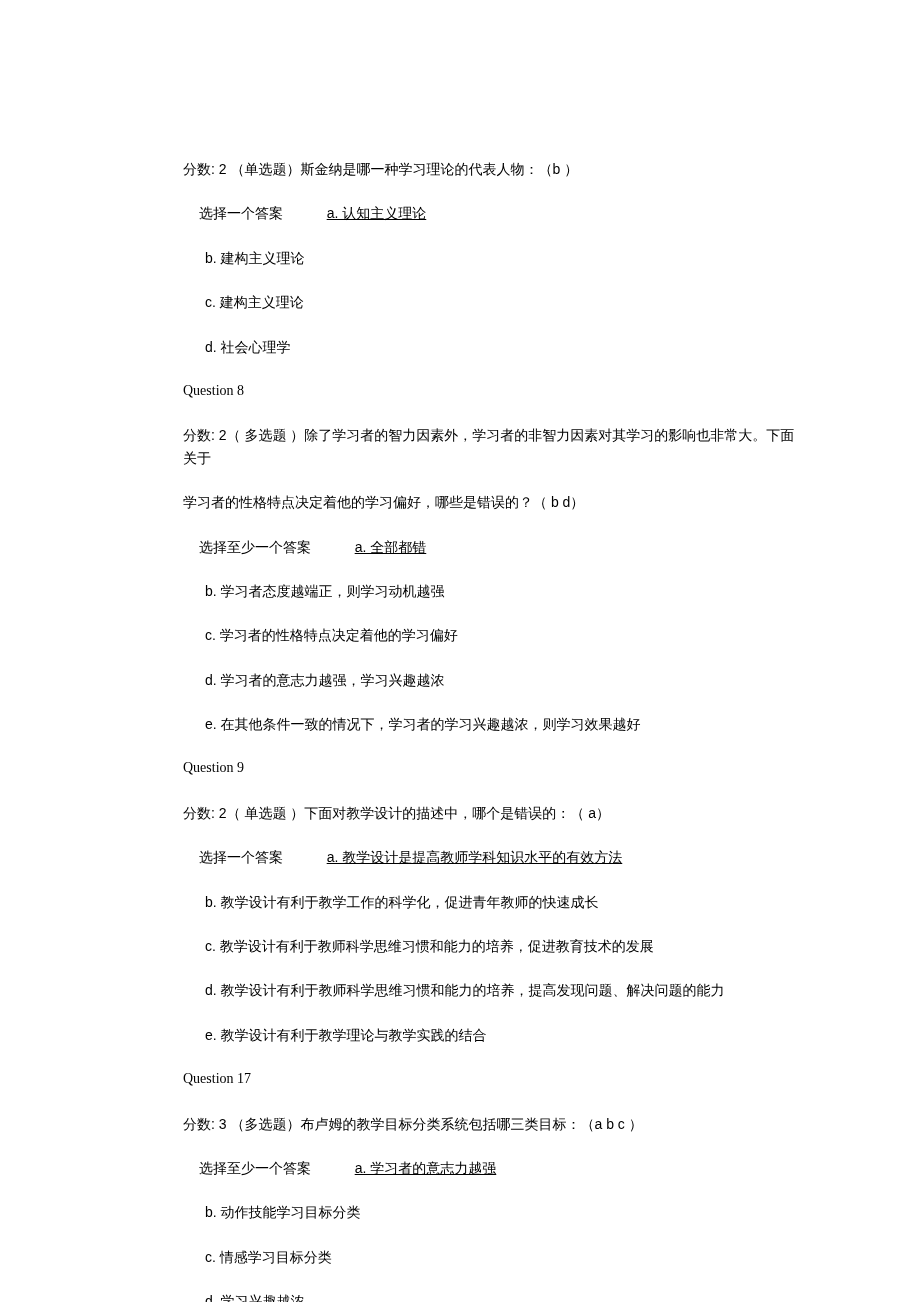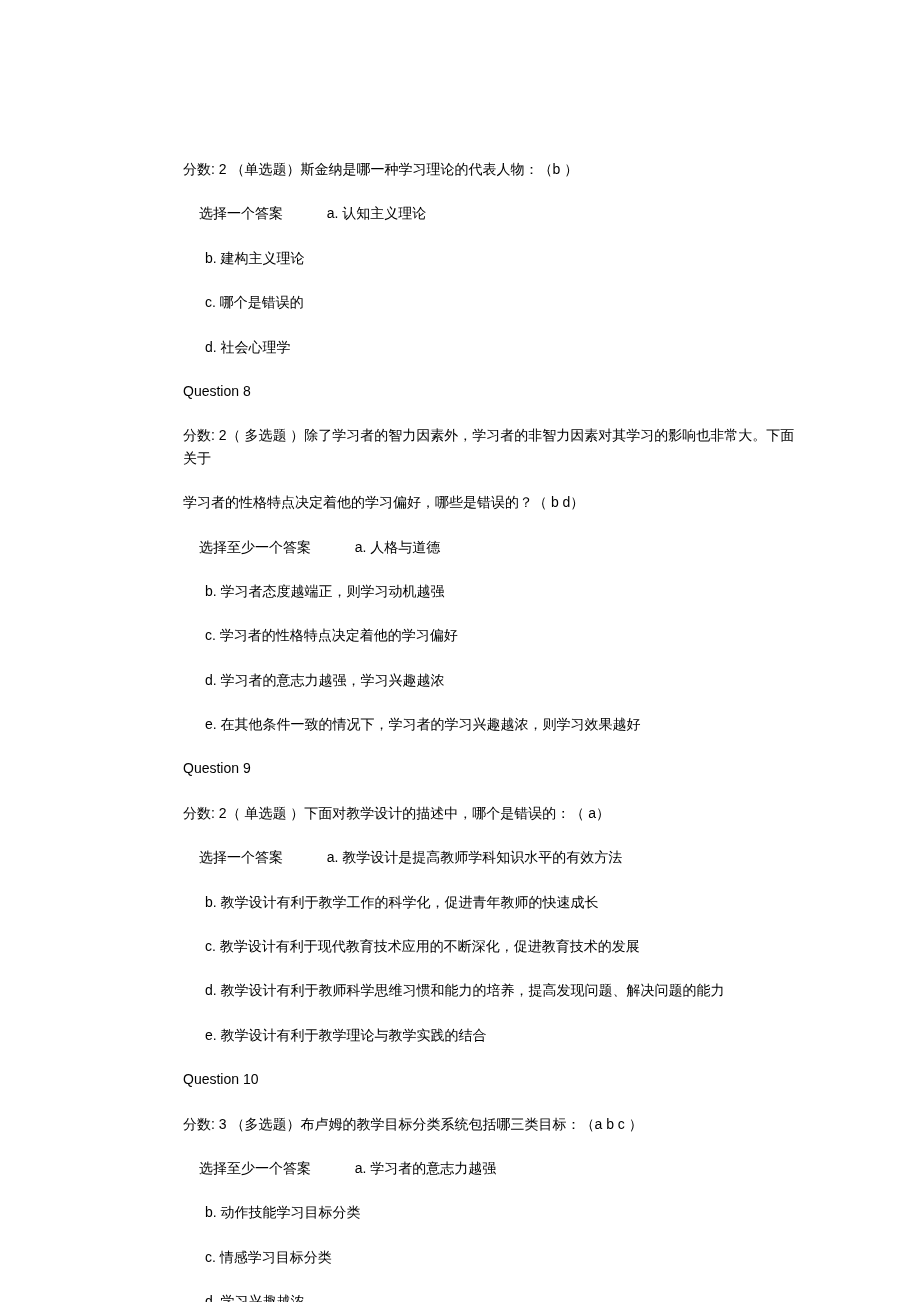--- a/index.html
+++ b/index.html
@@ -13,64 +13,65 @@
       width: 920px;
       padding: 110px 135px 60px 135px;
       font-size: 14px;
       color: #000;
       line-height: 1.6;
     }
     .line {
       margin-bottom: 22px;
     }
     .question-line {
-      font-family: Liberation Sans, sans-serif;
+      font-family: Liberation Serif, serif;
       margin-bottom: 22px;
     }
     .option {
       margin-bottom: 22px;
       padding-left: 22px;
     }
     .inline-option {
       display: inline;
+      text-decoration: underline;
     }
   </style>
 </head>
 <body>
 
 <div class="line">分数: 2 （单选题）斯金纳是哪一种学习理论的代表人物：（b ）</div>
 <div class="line">
   <span>选择一个答案</span>&nbsp;&nbsp;&nbsp;<span class="inline-option">a. 认知主义理论</span>
 </div>
 <div class="option">b. 建构主义理论</div>
-<div class="option">c. 哪个是错误的</div>
+<div class="option">c. 建构主义理论</div>
 <div class="option">d. 社会心理学</div>
 
 <div class="question-line">Question  8</div>
 <div class="line">分数: 2（ 多选题 ）除了学习者的智力因素外，学习者的非智力因素对其学习的影响也非常大。下面关于</div>
 <div class="line">学习者的性格特点决定着他的学习偏好，哪些是错误的？（ b  d）</div>
 <div class="line">
-  <span>选择至少一个答案</span>&nbsp;&nbsp;&nbsp;<span class="inline-option">a. 人格与道德</span>
+  <span>选择至少一个答案</span>&nbsp;&nbsp;&nbsp;<span class="inline-option">a. 全部都错</span>
 </div>
 <div class="option">b. 学习者态度越端正，则学习动机越强</div>
 <div class="option">c. 学习者的性格特点决定着他的学习偏好</div>
 <div class="option">d. 学习者的意志力越强，学习兴趣越浓</div>
 <div class="option">e. 在其他条件一致的情况下，学习者的学习兴趣越浓，则学习效果越好</div>
 
 <div class="question-line">Question  9</div>
 <div class="line">分数: 2（ 单选题 ）下面对教学设计的描述中，哪个是错误的：（ a）</div>
 <div class="line">
   <span>选择一个答案</span>&nbsp;&nbsp;&nbsp;<span class="inline-option">a. 教学设计是提高教师学科知识水平的有效方法</span>
 </div>
 <div class="option">b. 教学设计有利于教学工作的科学化，促进青年教师的快速成长</div>
-<div class="option">c. 教学设计有利于现代教育技术应用的不断深化，促进教育技术的发展</div>
+<div class="option">c. 教学设计有利于教师科学思维习惯和能力的培养，促进教育技术的发展</div>
 <div class="option">d. 教学设计有利于教师科学思维习惯和能力的培养，提高发现问题、解决问题的能力</div>
 <div class="option">e. 教学设计有利于教学理论与教学实践的结合</div>
 
-<div class="question-line">Question  10</div>
+<div class="question-line">Question  17</div>
 <div class="line">分数: 3 （多选题）布卢姆的教学目标分类系统包括哪三类目标：（a  b  c ）</div>
 <div class="line">
   <span>选择至少一个答案</span>&nbsp;&nbsp;&nbsp;<span class="inline-option">a. 学习者的意志力越强</span>
 </div>
 <div class="option">b. 动作技能学习目标分类</div>
 <div class="option">c. 情感学习目标分类</div>
 <div class="option">d. 学习兴趣越浓</div>
 <div class="option">e. 选择一个答案</div>
 
 </body></html>

